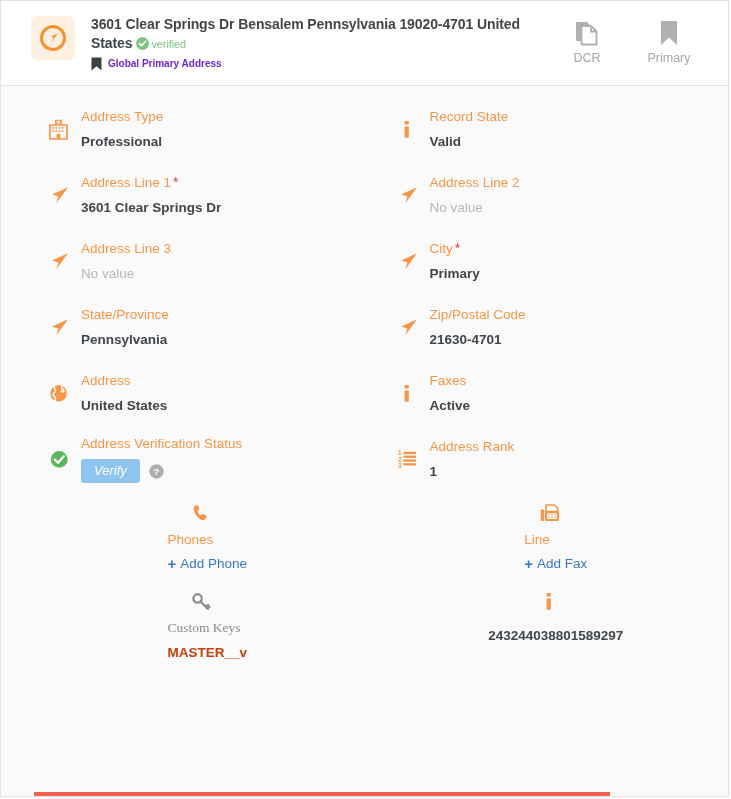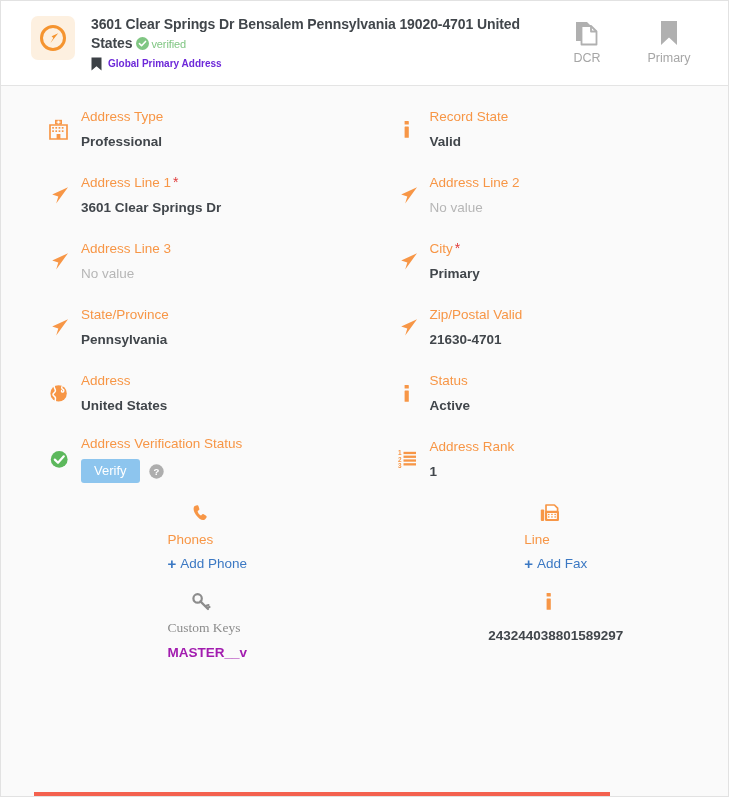--- a/index.html
+++ b/index.html
@@ -166,21 +166,21 @@
     color: #41464b;
     line-height: 18px;
     margin-top: 8px;
     white-space: nowrap;
   }
   .f-value.empty {
     color: #b6b6b6;
     font-weight: normal;
   }
   .f-value.link {
-    color: #a21caf;
+    color: #c2410c;
     font-weight: bold;
   }
   .add-link {
     font-size: 13.5px;
     color: #3b78c3;
     margin-top: 8px;
     display: flex;
     align-items: center;
     cursor: pointer;
   }
@@ -197,20 +197,21 @@
   }
   .verify-btn {
     background: #8dc5ee;
     color: #ffffff;
     font-size: 13px;
     font-weight: normal;
     padding: 4px 13px 5px 13px;
     border-radius: 3px;
     cursor: pointer;
     line-height: 15px;
+    font-style: italic;
   }
   .help-dot {
     margin-left: 9px;
     display: inline-flex;
     cursor: pointer;
   }
 
   
   .highlight-box {
     position: absolute;
@@ -391,21 +392,21 @@
         </div>
       </div>
 
       <div class="field">
         <div class="f-icon">
           <svg width="22" height="21" viewBox="0 0 22 21">
               <path d="M19 2.2 L3.2 9.6 L9.3 11.6 L7.2 18.6 Z" fill="#f79646"></path>
             </svg>
         </div>
         <div class="f-body">
-          <div class="f-label"><span>Zip/Postal Valid</span></div>
+          <div class="f-label"><span>Zip/Postal Code</span></div>
           <div class="f-value">21630-4701</div>
         </div>
       </div>
 
       <div class="field">
         <div class="f-icon">
           <svg width="20" height="21" viewBox="0 0 20 21">
             <circle cx="9.6" cy="10.4" r="8.2" fill="#f79646"></circle>
             <path d="M5.2 3.4 C5.2 5.6 6.8 6.4 6.4 8.2 C6 10 4 9.6 4 11.4 C4 13 6 13.2 6.4 14.8 C6.7 16 6 17 6.4 18" fill="none" stroke="#ffffff" stroke-width="1.5" stroke-linecap="round"></path>
             <path d="M13 3.6 C12.2 5 13.2 6 14.2 6.4 C15.2 6.8 15 8.6 14 9 C13 9.4 12.2 8.6 12.6 7.4" fill="none" stroke="#ffffff" stroke-width="1.4" stroke-linecap="round"></path>
@@ -418,21 +419,21 @@
       </div>
 
       <div class="field">
         <div class="f-icon">
           <svg width="18" height="21" viewBox="0 0 18 21">
             <rect x="6.6" y="2" width="4.2" height="3.6" rx="0.4" fill="#f79646"></rect>
             <rect x="6.6" y="7.6" width="4.2" height="11.2" rx="0.4" fill="#f79646"></rect>
           </svg>
         </div>
         <div class="f-body">
-          <div class="f-label"><span>Status</span></div>
+          <div class="f-label"><span>Faxes</span></div>
           <div class="f-value">Active</div>
         </div>
       </div>
 
       <div class="field">
         <div class="f-icon">
           <svg width="21" height="21" viewBox="0 0 21 21">
             <circle cx="10.2" cy="10.4" r="8.4" fill="#5cb85c"></circle>
             <path d="M5.8 10.6 L9 13.8 L14.8 7.3" fill="none" stroke="#ffffff" stroke-width="2.2" stroke-linecap="round" stroke-linejoin="round"></path>
           </svg>

